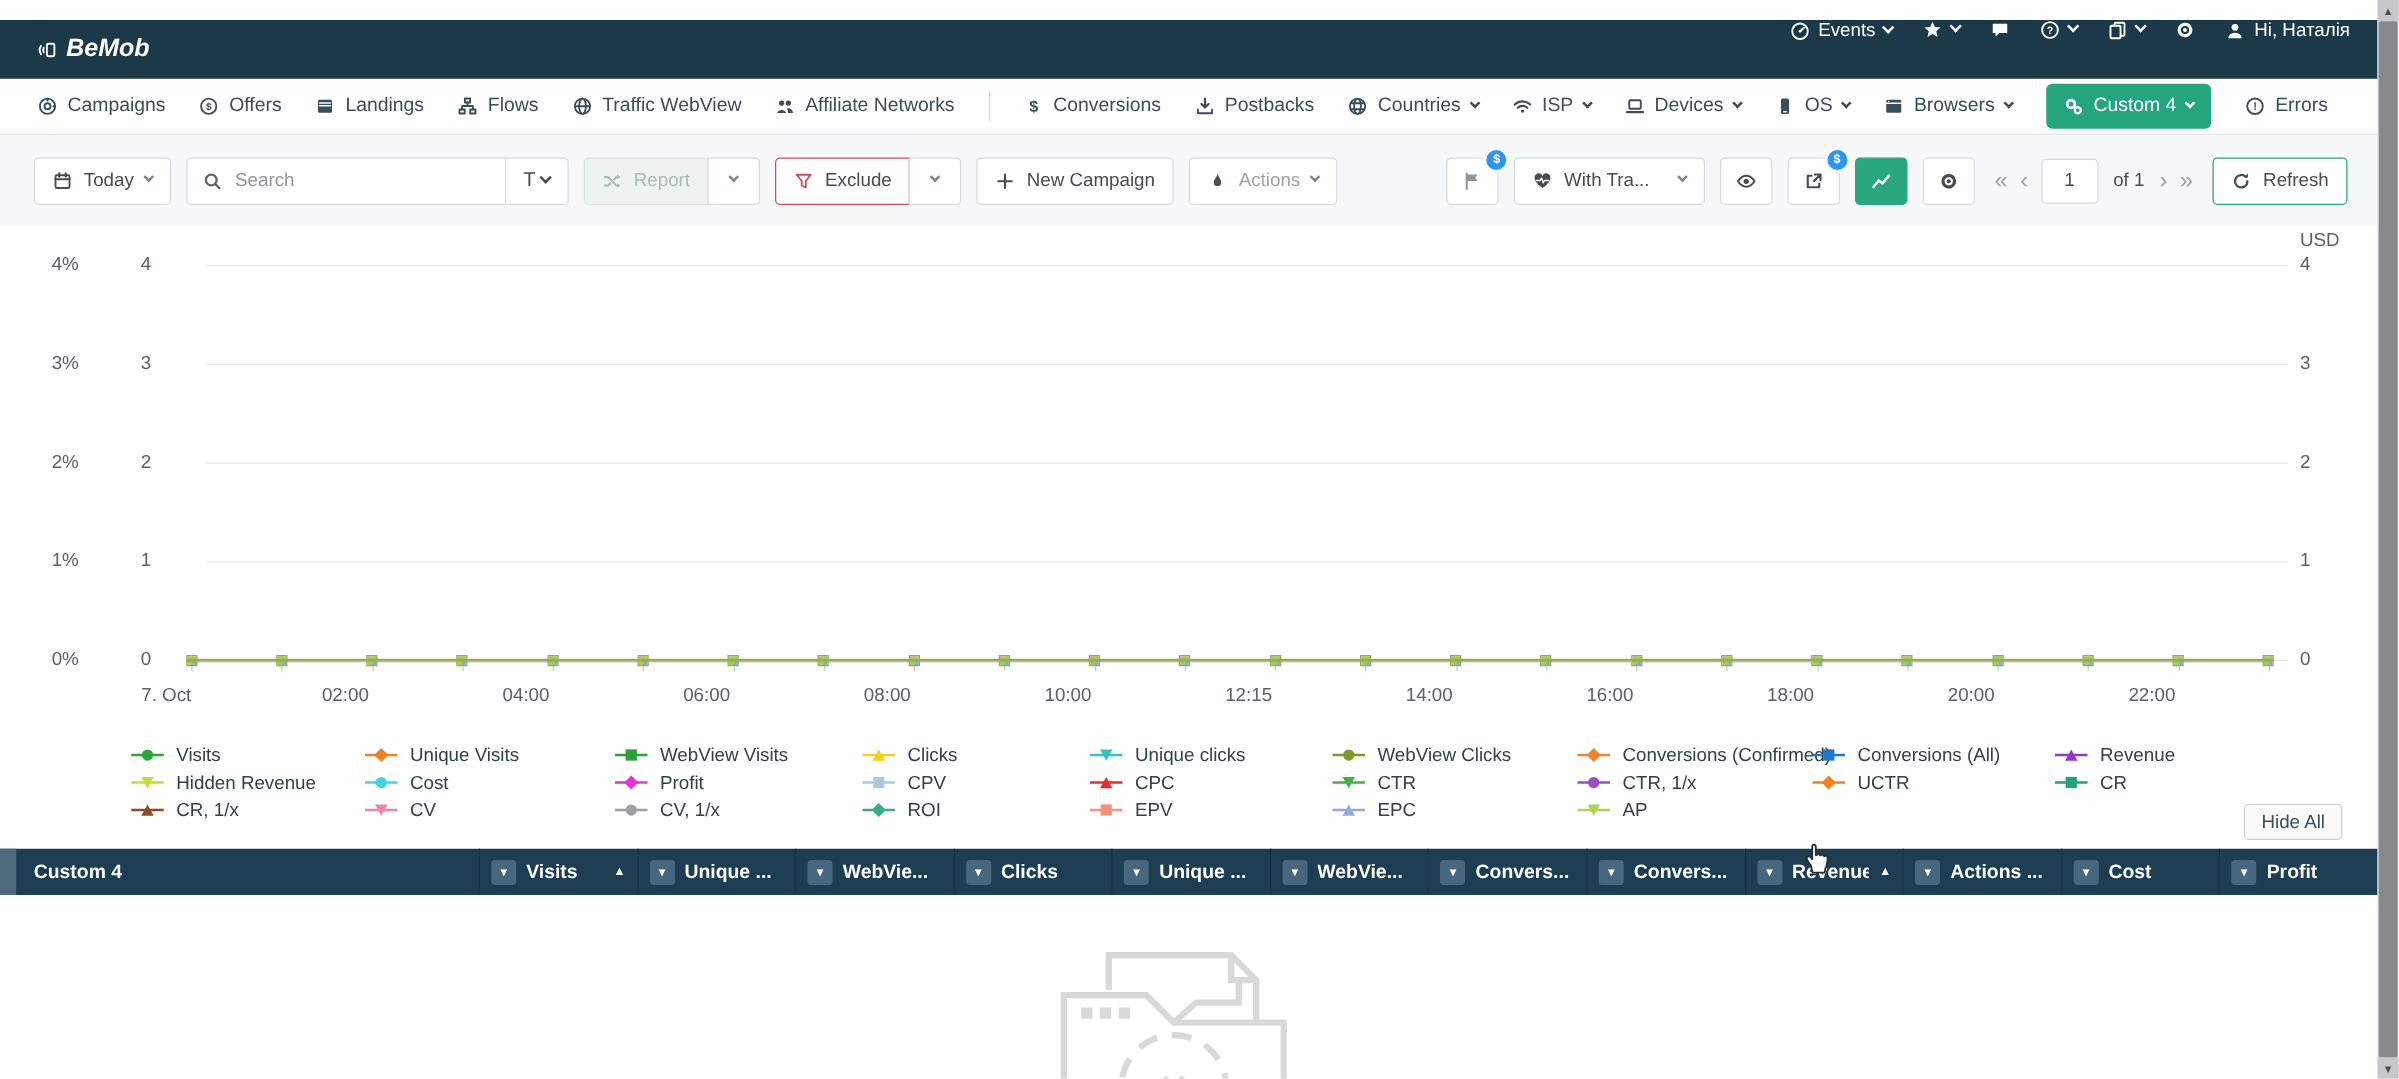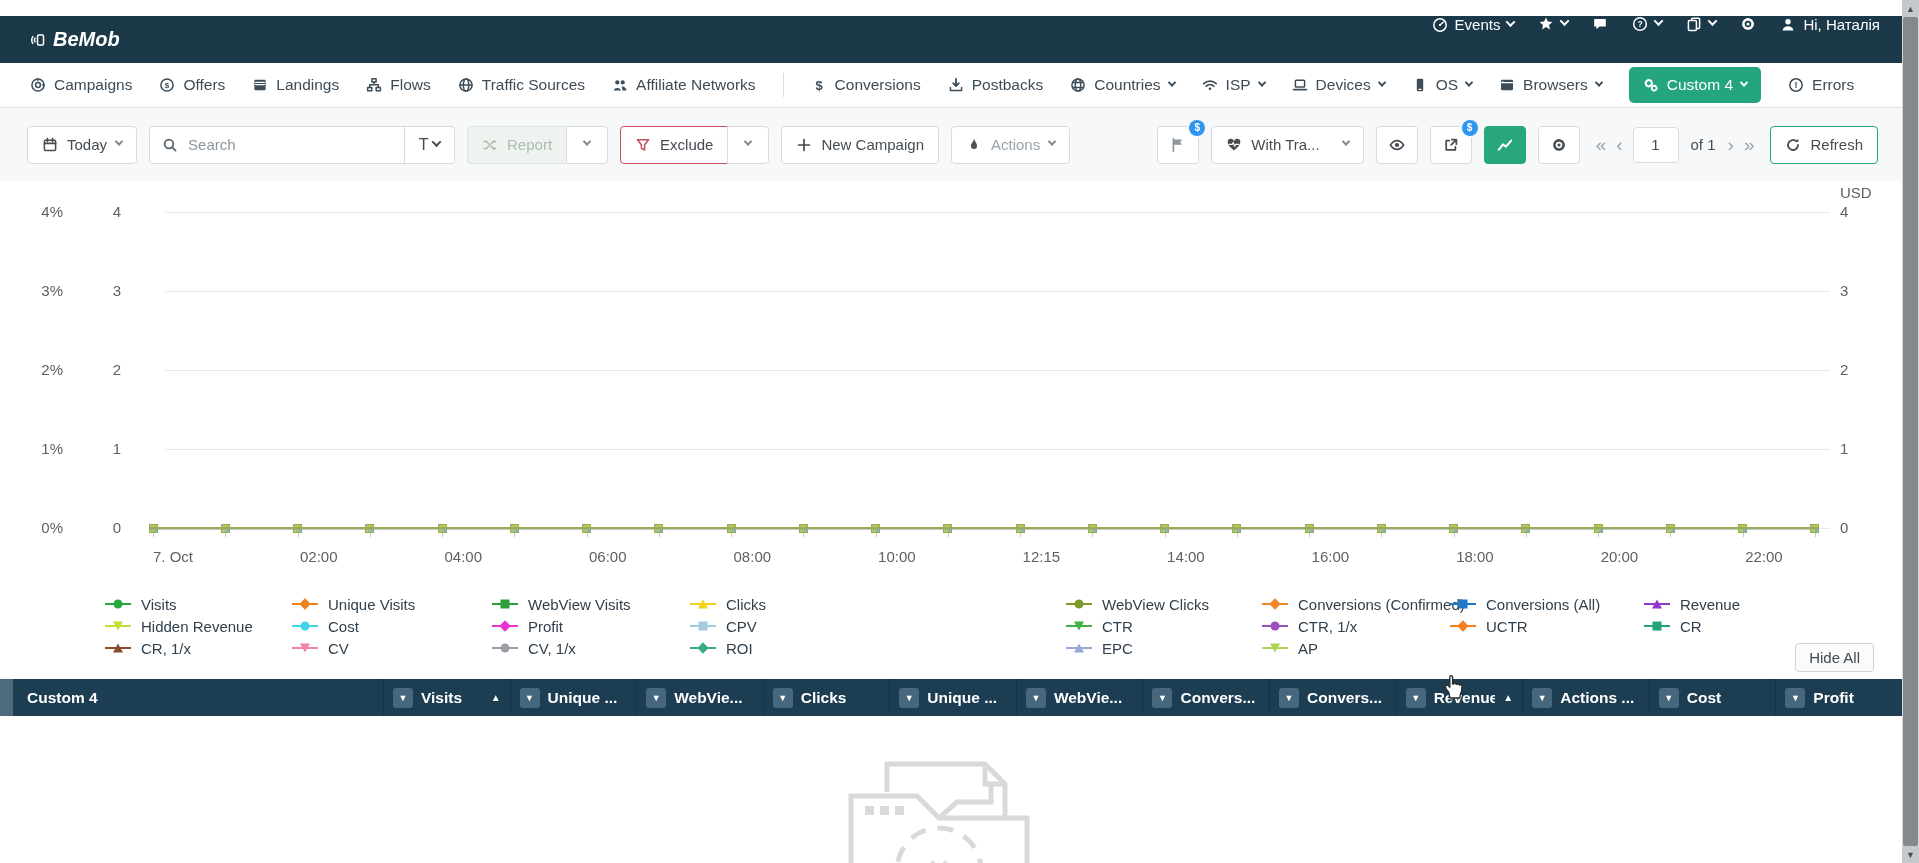--- a/index.html
+++ b/index.html
@@ -58,21 +58,21 @@
 
   
   .chart { position:relative; height:410px; background:#fff; font-size:15px; color:#5c6166; }
   .gridline { position:absolute; left:165px; width:1665px; height:1px; background:#e7e7e7; }
   .ylab { position:absolute; text-align:right; }
   .ylab.pct { width:55px; left:8px; }
   .ylab.num { width:46px; left:75px; }
   .ylab.right { left:1840px; width:60px; text-align:left; }
   .usd { position:absolute; left:1840px; top:3px; color:#5c6166; }
   .xtick { position:absolute; width:1px; height:8px; background:#c9c9c9; top:348px; }
-  .xlab { position:absolute; top:367px; width:80px; margin-left:-40px; text-align:right; }
+  .xlab { position:absolute; top:367px; width:80px; margin-left:-40px; text-align:left; }
   .dataline { position:absolute; height:2px; background:#9cab58; top:346px; box-shadow:0 1px 0 rgba(150,160,170,.55); }
   .dpoint { position:absolute; width:9px; height:9px; top:343px; border:1px solid #97ad49;
     background:linear-gradient(135deg,#e79ab4 0 16%, #a9d04f 16% 70%, #82b4d6 70% 100%); }
 
   
   .legend { position:relative; height:88px; background:#fff; font-size:15px; color:#31404d; }
   .lcol { position:absolute; top:4px; display:flex; flex-direction:column; gap:4px; }
   .litem { display:flex; align-items:center; gap:10px; height:18px; cursor:pointer; }
   .lmark { position:relative; width:26px; height:12px; flex:0 0 auto; }
   .lmark .line { position:absolute; left:0; right:0; top:5px; height:2px; }
@@ -226,21 +226,21 @@
         <span>Flows</span>
       </div>
       <div class="nav-item">
         <span class="i">
           <svg width="16" height="16" viewBox="0 0 16 16" fill="none" stroke="currentColor" stroke-width="1.5" stroke-linecap="round" stroke-linejoin="round">
             <circle cx="8" cy="8" r="6.1"></circle>
             <ellipse cx="8" cy="8" rx="2.7" ry="6.1"></ellipse>
             <path d="M1.9 8 H14.1"></path>
           </svg>
         </span>
-        <span>Traffic Sources</span>
+        <span>Traffic WebView</span>
       </div>
       <div class="nav-item">
         <span class="i">
           <svg width="16" height="16" viewBox="0 0 16 16" fill="none" stroke="currentColor" stroke-width="1.5" stroke-linecap="round" stroke-linejoin="round">
             <circle cx="5.3" cy="5.4" r="2.1" fill="currentColor" stroke="none"></circle>
             <circle cx="10.7" cy="5.4" r="2.1" fill="currentColor" stroke="none"></circle>
             <path d="M1.6 13.4 a3.9 3.4 0 0 1 7.4 0 Z M9.6 9.6 a4 3.8 0 0 1 4.8 3.8 H10.6" fill="currentColor" stroke="none"></path>
           </svg>
         </span>
         <span>Affiliate Networks</span>
@@ -647,20 +647,43 @@
           <span>CPV</span>
         </div>
         <div class="litem">
           <span class="lmark">
             <span class="line" style="background: rgb(55, 172, 133);"></span>
             <span class="shp diamond" style="background: rgb(55, 172, 133);"></span>
           </span>
           <span>ROI</span>
         </div>
       </div>
+      <div class="lcol" style="left: 872px;">
+        <div class="litem">
+          <span class="lmark">
+            <span class="line" style="background: rgb(59, 190, 198);"></span>
+            <span class="shp tri-down" style="border-bottom-color: rgb(59, 190, 198); border-top-color: rgb(59, 190, 198);"></span>
+          </span>
+          <span>Unique clicks</span>
+        </div>
+        <div class="litem">
+          <span class="lmark">
+            <span class="line" style="background: rgb(224, 49, 49);"></span>
+            <span class="shp tri-up" style="border-bottom-color: rgb(224, 49, 49); border-top-color: rgb(224, 49, 49);"></span>
+          </span>
+          <span>CPC</span>
+        </div>
+        <div class="litem">
+          <span class="lmark">
+            <span class="line" style="background: rgb(242, 147, 123);"></span>
+            <span class="shp square" style="background: rgb(242, 147, 123);"></span>
+          </span>
+          <span>EPV</span>
+        </div>
+      </div>
       <div class="lcol" style="left: 1066px;">
         <div class="litem">
           <span class="lmark">
             <span class="line" style="background: rgb(123, 154, 40);"></span>
             <span class="shp circle" style="background: rgb(123, 154, 40);"></span>
           </span>
           <span>WebView Clicks</span>
         </div>
         <div class="litem">
           <span class="lmark">

